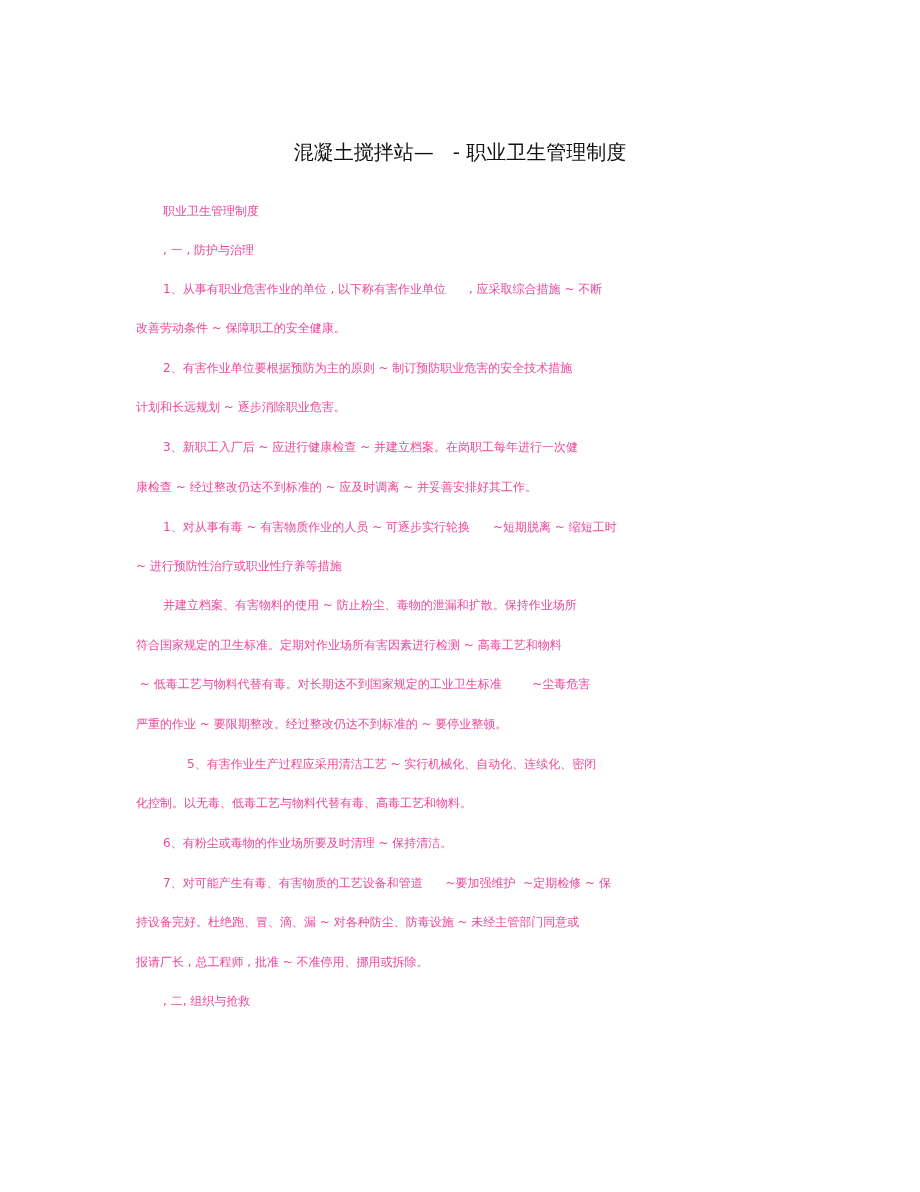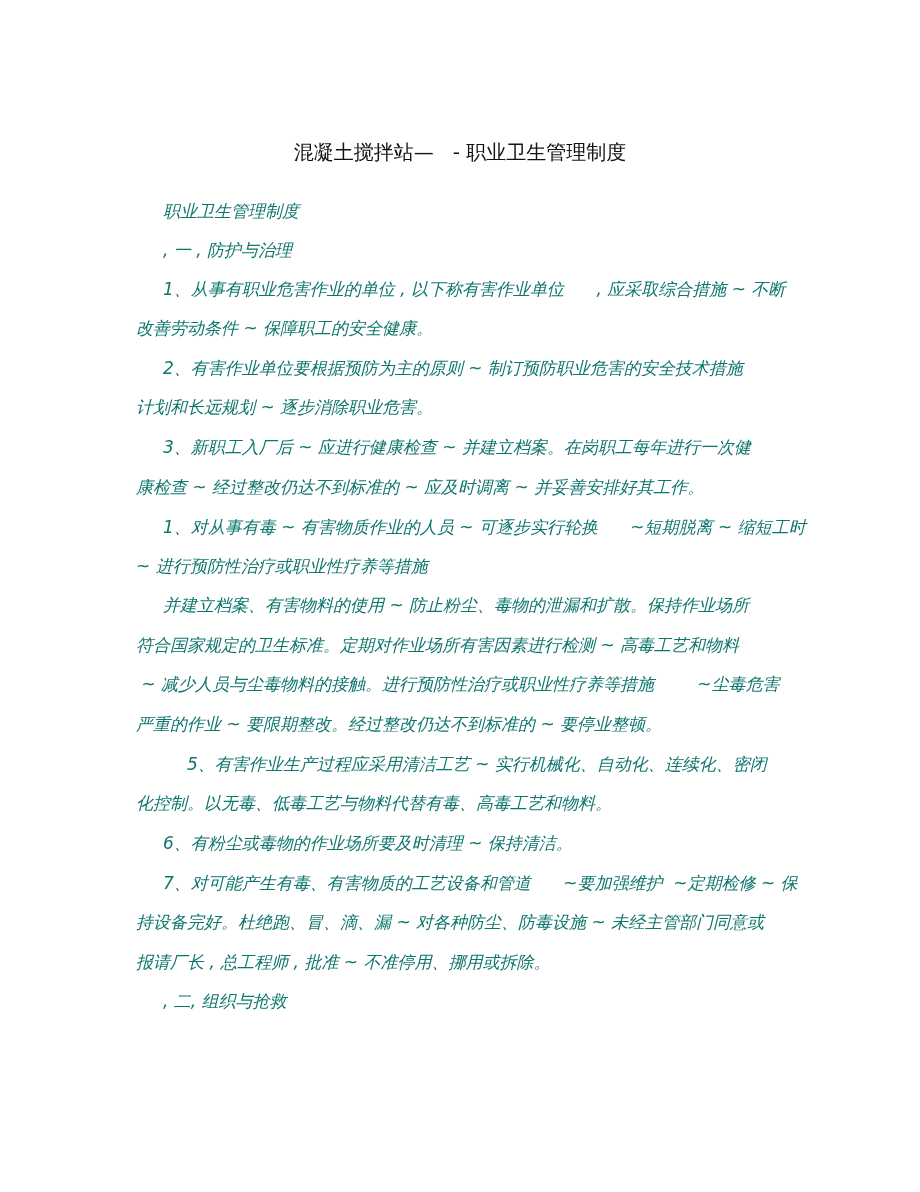--- a/index.html
+++ b/index.html
@@ -29,25 +29,24 @@
       top: 138px;
       text-align: center;
       font-size: 20px;
       line-height: 28px;
       white-space: pre;
       color: #111;
     }
     .line {
       position: absolute;
       left: 136px;
-      font-size: 17px;
+      font-size: 12px;
       line-height: 22px;
       white-space: pre;
-      color: #0f766e;
-      font-style: italic;
+      color: #ec4899;
     }
     .line.indent { left: 163px; }
   </style>
 </head>
 <body>
 
 <div class="page">
   <div class="title">混凝土搅拌站—   - 职业卫生管理制度</div>
   <div id="body-lines">
       <div class="line indent" style="top: 200px;">职业卫生管理制度</div>
@@ -55,21 +54,21 @@
       <div class="line indent" style="top: 278px;">1、从事有职业危害作业的单位 , 以下称有害作业单位      , 应采取综合措施 ~ 不断</div>
       <div class="line" style="top: 317px;">改善劳动条件 ~ 保障职工的安全健康。</div>
       <div class="line indent" style="top: 357px;">2、有害作业单位要根据预防为主的原则 ~ 制订预防职业危害的安全技术措施</div>
       <div class="line" style="top: 396px;">计划和长远规划 ~ 逐步消除职业危害。</div>
       <div class="line indent" style="top: 436px;">3、新职工入厂后 ~ 应进行健康检查 ~ 并建立档案。在岗职工每年进行一次健</div>
       <div class="line" style="top: 476px;">康检查 ~ 经过整改仍达不到标准的 ~ 应及时调离 ~ 并妥善安排好其工作。</div>
       <div class="line indent" style="top: 516px;">1、对从事有毒 ~ 有害物质作业的人员 ~ 可逐步实行轮换      ~短期脱离 ~ 缩短工时</div>
       <div class="line" style="top: 555px;">~ 进行预防性治疗或职业性疗养等措施</div>
       <div class="line indent" style="top: 594px;">并建立档案、有害物料的使用 ~ 防止粉尘、毒物的泄漏和扩散。保持作业场所</div>
       <div class="line" style="top: 634px;">符合国家规定的卫生标准。定期对作业场所有害因素进行检测 ~ 高毒工艺和物料</div>
-      <div class="line" style="top: 673px;"> ~ 减少人员与尘毒物料的接触。进行预防性治疗或职业性疗养等措施        ~尘毒危害</div>
+      <div class="line" style="top: 673px;"> ~ 低毒工艺与物料代替有毒。对长期达不到国家规定的工业卫生标准        ~尘毒危害</div>
       <div class="line" style="top: 713px;">严重的作业 ~ 要限期整改。经过整改仍达不到标准的 ~ 要停业整顿。</div>
       <div class="line indent" style="top: 753px; margin-left: 24px;">5、有害作业生产过程应采用清洁工艺 ~ 实行机械化、自动化、连续化、密闭</div>
       <div class="line" style="top: 792px;">化控制。以无毒、低毒工艺与物料代替有毒、高毒工艺和物料。</div>
       <div class="line indent" style="top: 832px;">6、有粉尘或毒物的作业场所要及时清理 ~ 保持清洁。</div>
       <div class="line indent" style="top: 872px;">7、对可能产生有毒、有害物质的工艺设备和管道      ~要加强维护  ~定期检修 ~ 保</div>
       <div class="line" style="top: 911px;">持设备完好。杜绝跑、冒、滴、漏 ~ 对各种防尘、防毒设施 ~ 未经主管部门同意或</div>
       <div class="line" style="top: 951px;">报请厂长 , 总工程师 , 批准 ~ 不准停用、挪用或拆除。</div>
       <div class="line indent" style="top: 990px;">, 二, 组织与抢救</div>
     </div>
 </div>

